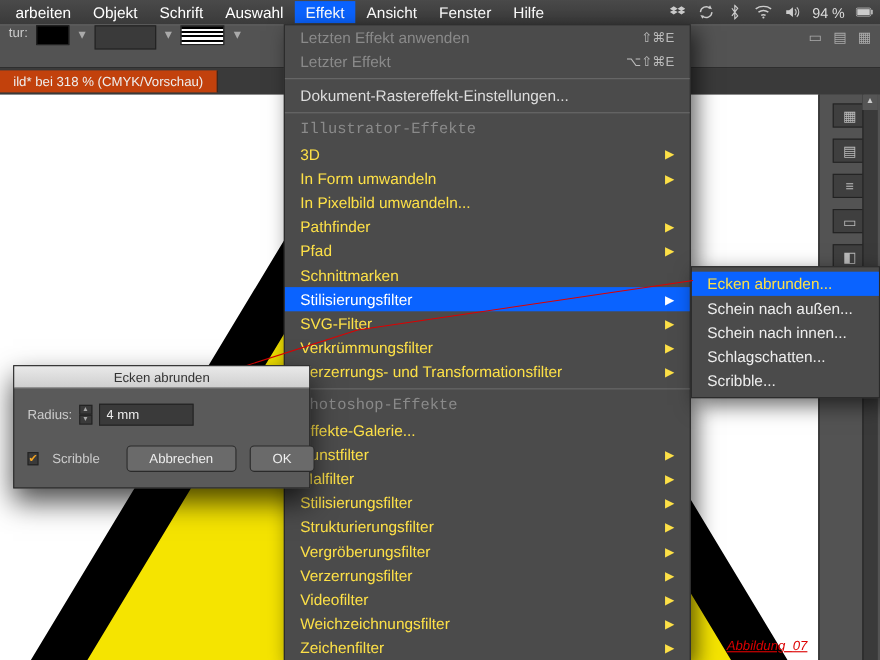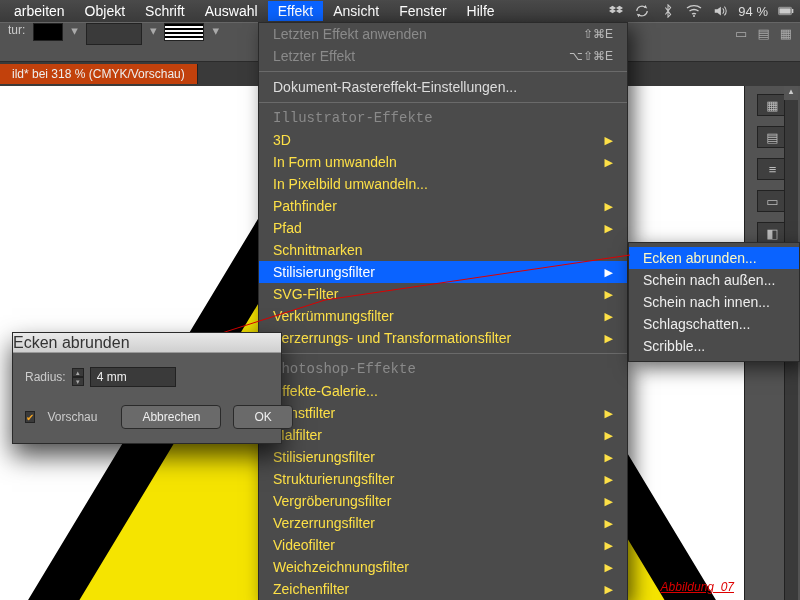--- a/index.html
+++ b/index.html
@@ -25,23 +25,23 @@
   .dropdown .row { display:flex; align-items:center; justify-content:space-between; padding:3px 14px; color:#ddd; font-size:14px; }
   .dropdown .row.disabled { color:#8a8a8a; }
   .dropdown .row.yellow { color:#fde047; }
   .dropdown .row.sel { background:#0a63ff; color:#fff; }
   .dropdown .sep { height:1px; background:#6a6a6a; margin:4px 0; }
   .dropdown .hdr { color:#8a8a8a; padding:3px 14px; font-size:14px;font-family:Liberation Mono, monospace; }
   .arrow { font-size:11px; color:inherit; }
   .shortcut { color:#bbb; font-size:12px; }
   .submenu { position:absolute; left:628px; top:242px; width:172px; background:#4b4b4b; box-shadow:6px 6px 18px rgba(0,0,0,0.6); z-index:12; border:1px solid #2a2a2a; padding:4px 0;}
   .submenu .srow { padding:3px 14px; color:#eee; font-size:14px; }
-  .submenu .srow.sel { background:#0a63ff; color:#fef9c3; }
+  .submenu .srow.sel { background:#0a63ff; color:#fde047; }
   .dialog { position:absolute; left:12px; top:332px; width:270px; background:#5a5a5a; border:1px solid #2a2a2a; box-shadow:0 12px 24px rgba(0,0,0,0.7); z-index:14; }
-  .dialog .titlebar { background:linear-gradient(#e9e9e9,#cfcfcf); color:#333; text-align:left; font-size:16px; height:20px; line-height:20px; border-bottom:1px solid #999; }
+  .dialog .titlebar { background:linear-gradient(#e9e9e9,#cfcfcf); color:#333; text-align:center; font-size:12px; height:20px; line-height:20px; border-bottom:1px solid #999; }
   .dialog .body { padding:14px 12px; }
   .dialog .inrow { display:flex; align-items:center; gap:6px; }
   .dialog input[type=text]{ width:86px; height:20px; background:#3a3a3a; border:1px solid #222; color:#eee; padding:0 6px; font-size:12px; }
   .spin { display:flex; flex-direction:column; }
   .spin div { width:12px; height:9px; background:#3a3a3a; border:1px solid #222; font-size:7px; text-align:center; color:#aaa; line-height:8px; }
   .dialog .btnrow { display:flex; align-items:center; gap:12px; margin-top:18px; }
   .dialog .btn { background:#6a6a6a; border:1px solid #2a2a2a; padding:4px 20px; color:#eee; font-size:12px; cursor:default; border-radius:4px; }
   .chk { width:12px; height:12px; background:#3a3a3a; border:1px solid #222; display:inline-flex; align-items:center; justify-content:center; color:#f6a623; font-size:10px; }
   .arrowline { position:absolute; z-index:13; pointer-events:none; }
   .caption { position:absolute; right:10px; bottom:6px; color:#d00; font-size:12px; font-style:italic; z-index:4;text-decoration:underline; }
@@ -265,19 +265,19 @@
     <div class="inrow">
       <span class="lbl">Radius:</span>
       <div class="spin">
           <div>▴</div>
           <div>▾</div>
         </div>
       <input type="text" value="4 mm" style="">
     </div>
     <div class="btnrow">
       <span class="chk">✔</span>
-      <span class="lbl">Vorschau</span>
+      <span class="lbl">Scribble</span>
       <span style="flex:1"></span>
       <div class="btn">Abbrechen</div>
       <div class="btn">OK</div>
     </div>
   </div>
 </div>
 
 </body></html>

